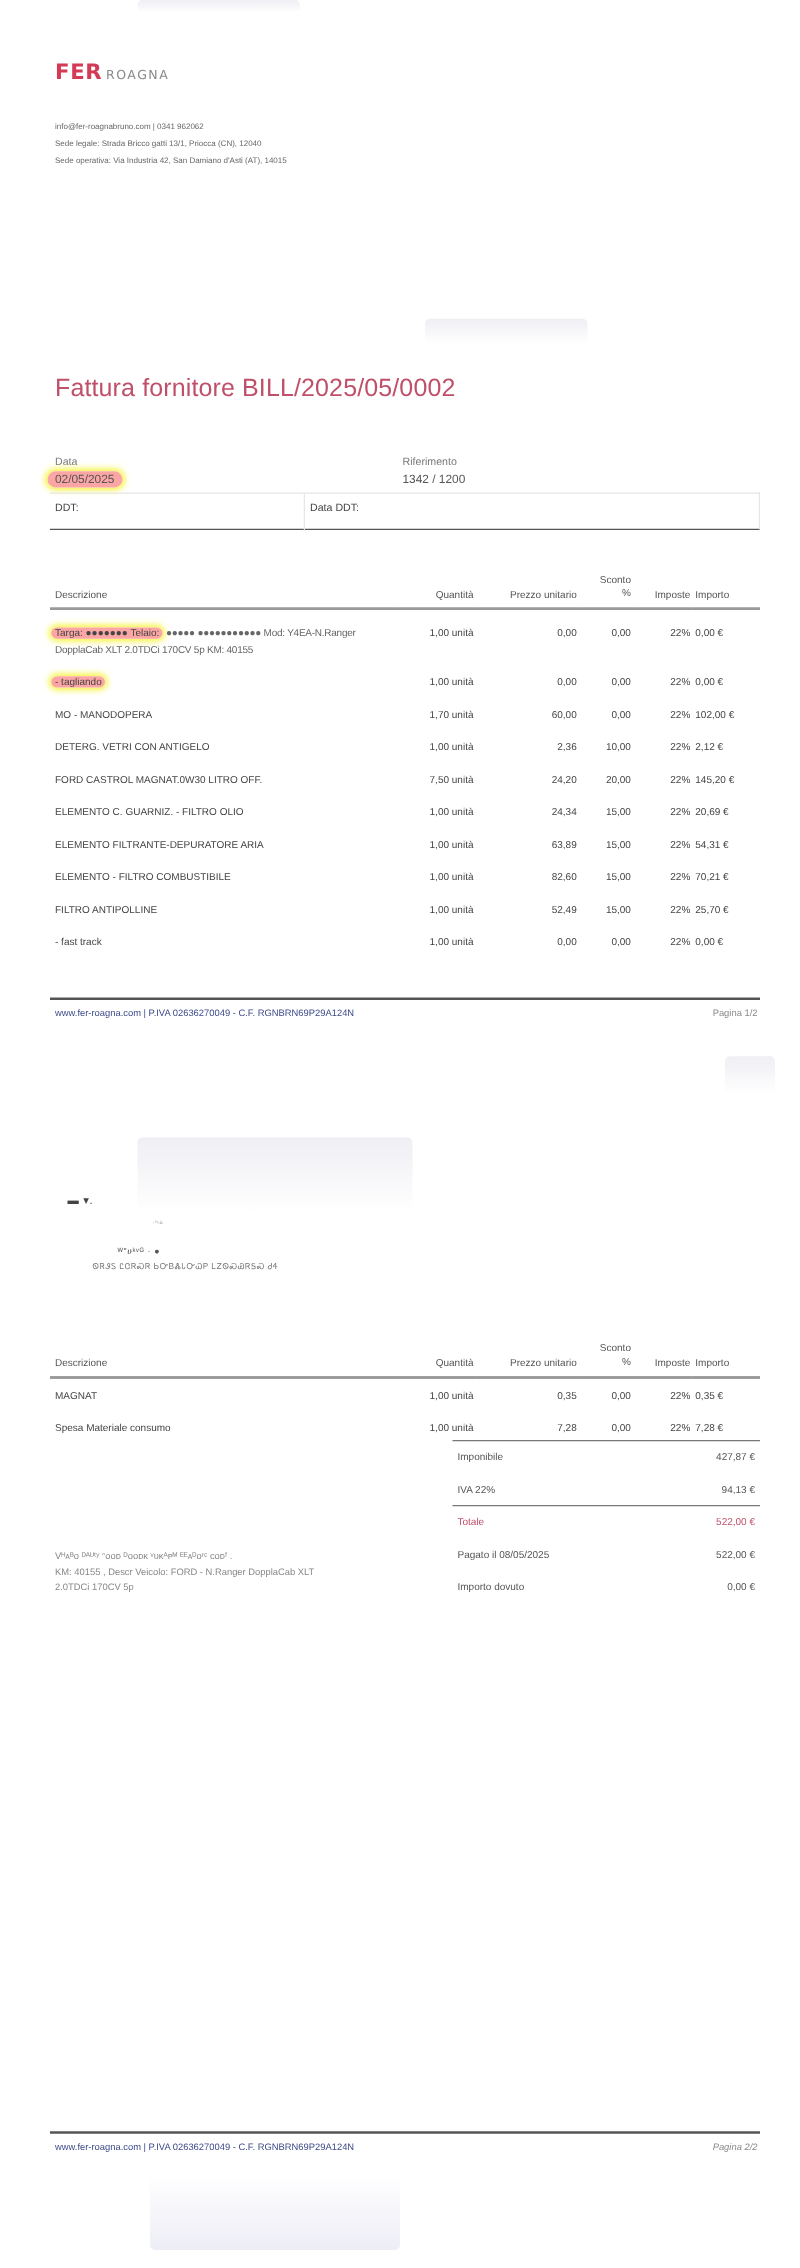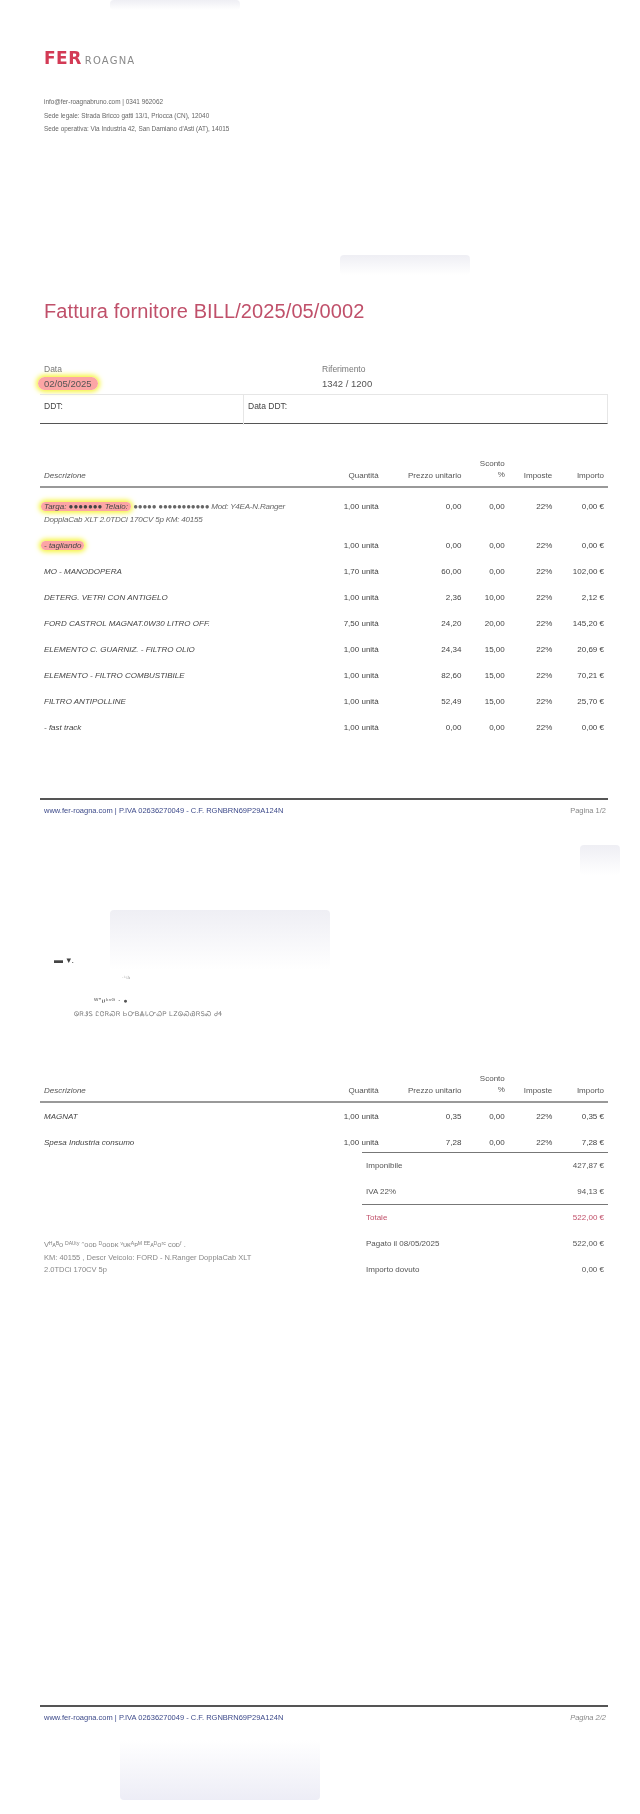--- a/index.html
+++ b/index.html
@@ -25,26 +25,26 @@
   .meta-value { position: absolute; font-size: 9.5px; color: #555; }
   .highlight { background: #fca5a5; border-radius: 7px; padding: 1px 6px; margin-left: -6px; box-shadow: 0 0 5px 2px #f6f33a; }
 
   .ddt-box { position: absolute; left: 40px; top: 394px; width: 568px; height: 30px; border-top: 1px solid #e6e6e6; border-right: 1px solid #e6e6e6; border-bottom: 1.5px solid #555; }
   .ddt-divider { position: absolute; left: 203px; top: 0; width: 1px; height: 30px; background: #e6e6e6; }
   .ddt-label { position: absolute; top: 6px; font-size: 8.5px; color: #444; }
 
   table.lines { position: absolute; left: 40px; width: 568px; border-collapse: collapse; font-size: 8px; color: #444; }
   table.lines th { font-weight: normal; color: #555; font-size: 8px; padding: 0 2px 6px 2px; vertical-align: bottom; border-bottom: 2px solid #999; }
   table.lines td { padding: 7px 2px 6px 2px; vertical-align: top; line-height: 13px; }
-  .c-desc { text-align: left; width: 270px; padding-left: 4px !important; font-style: italic; }
+  .c-desc { text-align: left; width: 270px; padding-left: 4px !important; }
   .c-qty { text-align: right; width: 60px; }
   .c-price { text-align: right; width: 80px; }
   .c-disc { text-align: right; width: 42px; }
   .c-tax { text-align: right; width: 46px; }
-  .c-amt { text-align: right; width: 52px; padding-right: 4px !important; }
+  .c-amt { text-align: left; width: 52px; padding-right: 4px !important; }
   .sconto { display: inline-block; line-height: 11px; text-align: right; }
 
   .footer-line { position: absolute; left: 40px; width: 568px; height: 1.5px; background: #555; }
   .footer-text { position: absolute; left: 44px; font-size: 7.5px; color: #3d4a8a; }
   .footer-page { position: absolute; right: 34px; font-size: 7.5px; color: #888; }
 
   .scrambled { position: absolute; font-size: 7px; color: #555; letter-spacing: 0.5px; }
 
   .totals { position: absolute; left: 362px; top: 1152px; width: 246px; font-size: 8px; color: #555; }
   .tot-row { display: flex; justify-content: space-between; height: 26px; align-items: center; padding: 0 4px; }
@@ -146,20 +146,28 @@
       </tr>
       <tr>
         <td class="c-desc">ELEMENTO C. GUARNIZ. - FILTRO OLIO</td>
         <td class="c-qty">1,00 unità</td>
         <td class="c-price">24,34</td>
         <td class="c-disc">15,00</td>
         <td class="c-tax">22%</td>
         <td class="c-amt">20,69 €</td>
       </tr>
       <tr>
+        <td class="c-desc">ELEMENTO FILTRANTE-DEPURATORE ARIA</td>
+        <td class="c-qty">1,00 unità</td>
+        <td class="c-price">63,89</td>
+        <td class="c-disc">15,00</td>
+        <td class="c-tax">22%</td>
+        <td class="c-amt">54,31 €</td>
+      </tr>
+      <tr>
         <td class="c-desc">ELEMENTO - FILTRO COMBUSTIBILE</td>
         <td class="c-qty">1,00 unità</td>
         <td class="c-price">82,60</td>
         <td class="c-disc">15,00</td>
         <td class="c-tax">22%</td>
         <td class="c-amt">70,21 €</td>
       </tr>
       <tr>
         <td class="c-desc">FILTRO ANTIPOLLINE</td>
         <td class="c-qty">1,00 unità</td>
@@ -209,21 +217,21 @@
     <tbody>
       <tr>
         <td class="c-desc">MAGNAT</td>
         <td class="c-qty">1,00 unità</td>
         <td class="c-price">0,35</td>
         <td class="c-disc">0,00</td>
         <td class="c-tax">22%</td>
         <td class="c-amt">0,35 €</td>
       </tr>
       <tr>
-        <td class="c-desc">Spesa Industria consumo</td>
+        <td class="c-desc">Spesa Materiale consumo</td>
         <td class="c-qty">1,00 unità</td>
         <td class="c-price">7,28</td>
         <td class="c-disc">0,00</td>
         <td class="c-tax">22%</td>
         <td class="c-amt">7,28 €</td>
       </tr>
     </tbody>
   </table>
 </div>
 

